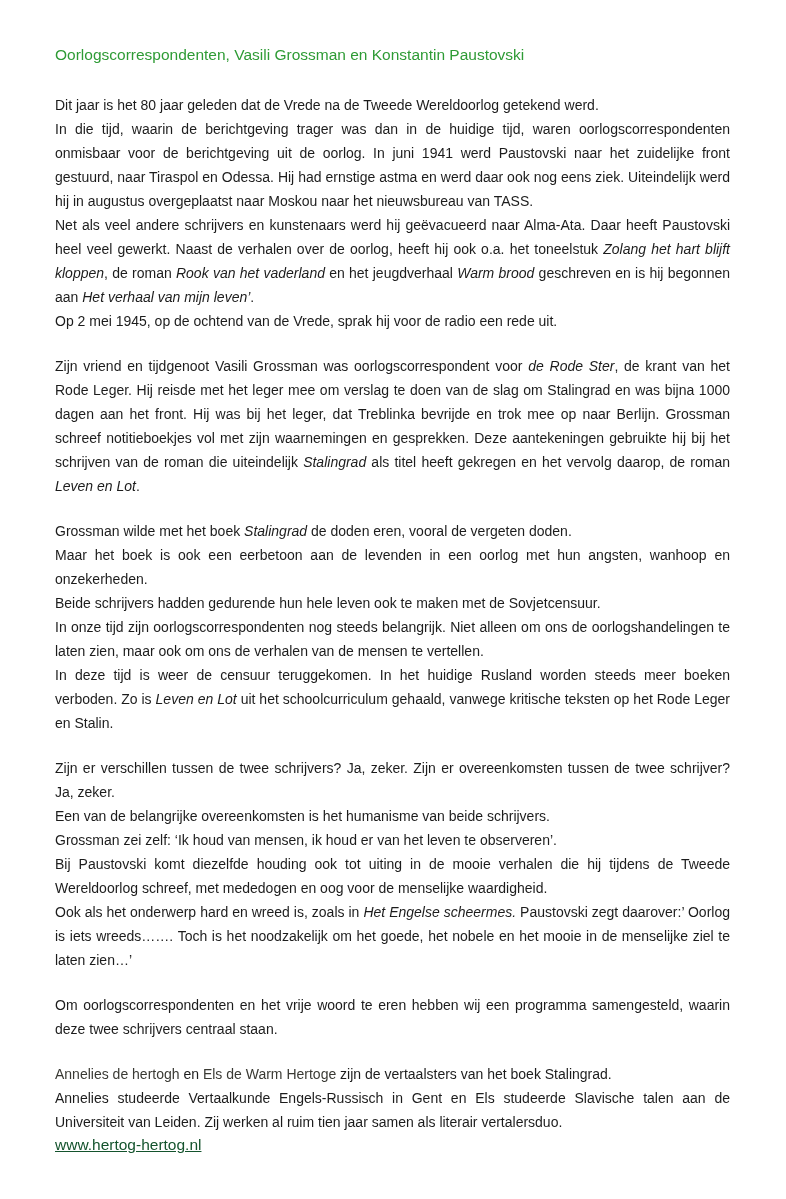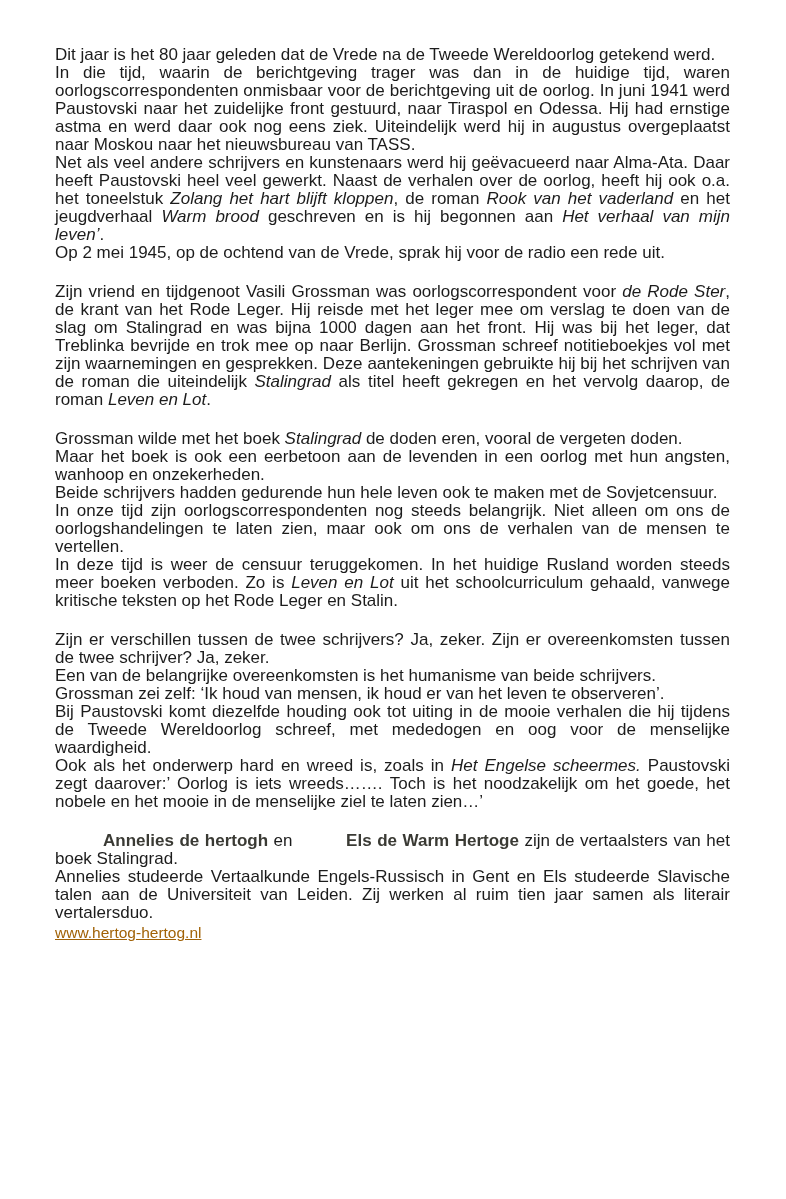--- a/index.html
+++ b/index.html
@@ -27,46 +27,47 @@
   }
   .doc-subtitle {
     margin: 0 0 29px 0;
     font-size: 15.5px;
     font-weight: normal;
     color: #2e9b35;
   }
   .doc-body { width: 675px; }
   .para {
     margin: 0 0 21px 0;
-    font-size: 17px;
-    line-height: 18px;
+    font-size: 14px;
+    line-height: 24px;
     text-align: justify;
     white-space: pre-wrap;
   }
   .para em { font-style: italic; }
-  .para strong { font-weight: bold; color: #3a3a34; margin-left: 48px; }
+  .para strong { font-weight: normal; color: #3a3a34; }
   .para.last-para { margin-bottom: 0; }
   .link-line {
     margin: 0;
     font-size: 15.5px;
     line-height: 21px;
   }
   .link-line a {
-    color: #a16207;
+    color: #14532d;
     text-decoration: underline;
     cursor: pointer;
   }
 </style>
 </head>
 <body>
 
 <div>
 
 
 
+  <p class="doc-subtitle">Oorlogscorrespondenten, Vasili Grossman en Konstantin Paustovski</p>
 
   <div class="doc-body">
 
     <p class="para"><span>Dit jaar is het 80 jaar geleden dat de Vrede na de Tweede Wereldoorlog getekend werd.
 In die tijd, waarin de berichtgeving trager was dan in de huidige tijd, waren oorlogscorrespondenten onmisbaar voor de berichtgeving uit de oorlog. In juni 1941 werd Paustovski naar het zuidelijke front gestuurd, naar Tiraspol en Odessa. Hij had ernstige astma en werd daar ook nog eens ziek. Uiteindelijk werd hij in augustus overgeplaatst naar Moskou naar het nieuwsbureau van TASS.
 Net als veel andere schrijvers en kunstenaars werd hij geëvacueerd naar Alma-Ata. Daar heeft Paustovski heel veel gewerkt. Naast de verhalen over de oorlog, heeft hij ook o.a. het toneelstuk </span><em>Zolang het hart blijft kloppen</em><span>, de roman </span><em>Rook van het vaderland</em><span> en het jeugdverhaal </span><em>Warm brood</em><span> geschreven en is hij begonnen aan </span><em>Het verhaal van mijn leven’</em><span>.
 Op 2 mei 1945, op de ochtend van de Vrede, sprak hij voor de radio een rede uit.</span></p>
 
     <p class="para"><span>Zijn vriend en tijdgenoot Vasili Grossman was oorlogscorrespondent voor </span><em>de Rode Ster</em><span>, de krant van het Rode Leger. Hij reisde met het leger mee om verslag te doen van de slag om Stalingrad en was bijna 1000 dagen aan het front. Hij was bij het leger, dat Treblinka bevrijde en trok mee op naar Berlijn. Grossman schreef notitieboekjes vol met zijn waarnemingen en gesprekken. Deze aantekeningen gebruikte hij bij het schrijven van de roman die uiteindelijk </span><em>Stalingrad</em><span> als titel heeft gekregen en het vervolg daarop, de roman </span><em>Leven en Lot</em><span>.</span></p>
 
@@ -75,20 +76,21 @@
 Beide schrijvers hadden gedurende hun hele leven ook te maken met de Sovjetcensuur.
 In onze tijd zijn oorlogscorrespondenten nog steeds belangrijk. Niet alleen om ons de oorlogshandelingen te laten zien, maar ook om ons de verhalen van de mensen te vertellen.
 In deze tijd is weer de censuur teruggekomen. In het huidige Rusland worden steeds meer boeken verboden. Zo is </span><em>Leven en Lot</em><span> uit het schoolcurriculum gehaald, vanwege kritische teksten op het Rode Leger en Stalin.</span></p>
 
     <p class="para"><span>Zijn er verschillen tussen de twee schrijvers? Ja, zeker. Zijn er overeenkomsten tussen de twee schrijver? Ja, zeker.
 Een van de belangrijke overeenkomsten is het humanisme van beide schrijvers.
 Grossman zei zelf: ‘Ik houd van mensen, ik houd er van het leven te observeren’.
 Bij Paustovski komt diezelfde houding ook tot uiting in de mooie verhalen die hij tijdens de Tweede Wereldoorlog schreef, met mededogen en oog voor de menselijke waardigheid.
 Ook als het onderwerp hard en wreed is, zoals in </span><em>Het Engelse scheermes.</em><span> Paustovski zegt daarover:’ Oorlog is iets wreeds……. Toch is het noodzakelijk om het goede, het nobele en het mooie in de menselijke ziel te laten zien…’</span></p>
 
+    <p class="para"><span>Om oorlogscorrespondenten en het vrije woord te eren hebben wij een programma samengesteld, waarin deze twee schrijvers centraal staan.</span></p>
 
     <p class="para last-para"><strong>Annelies de hertogh</strong><span> en </span><strong>Els de Warm Hertoge</strong><span> zijn de vertaalsters van het boek Stalingrad.
 Annelies studeerde Vertaalkunde Engels-Russisch in Gent en Els studeerde Slavische talen aan de Universiteit van Leiden. Zij werken al ruim tien jaar samen als literair vertalersduo.</span></p>
 
     <p class="link-line"><a href="#">www.hertog-hertog.nl</a></p>
 
   </div>
 </div>
 
 </body></html>

